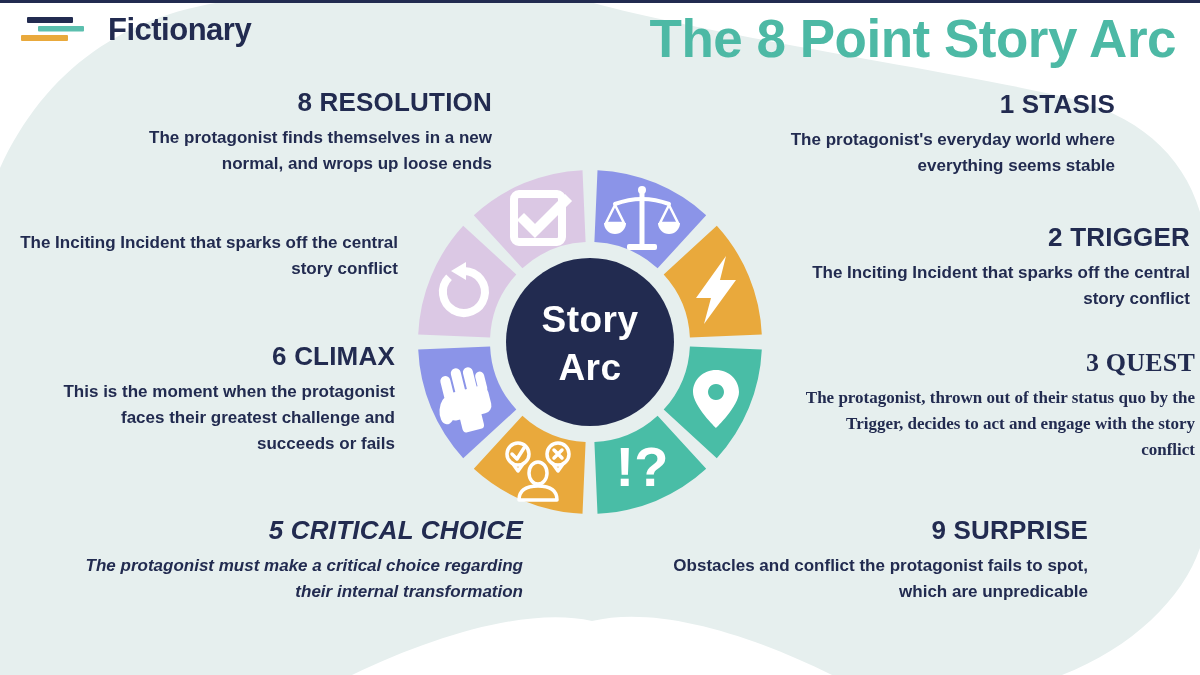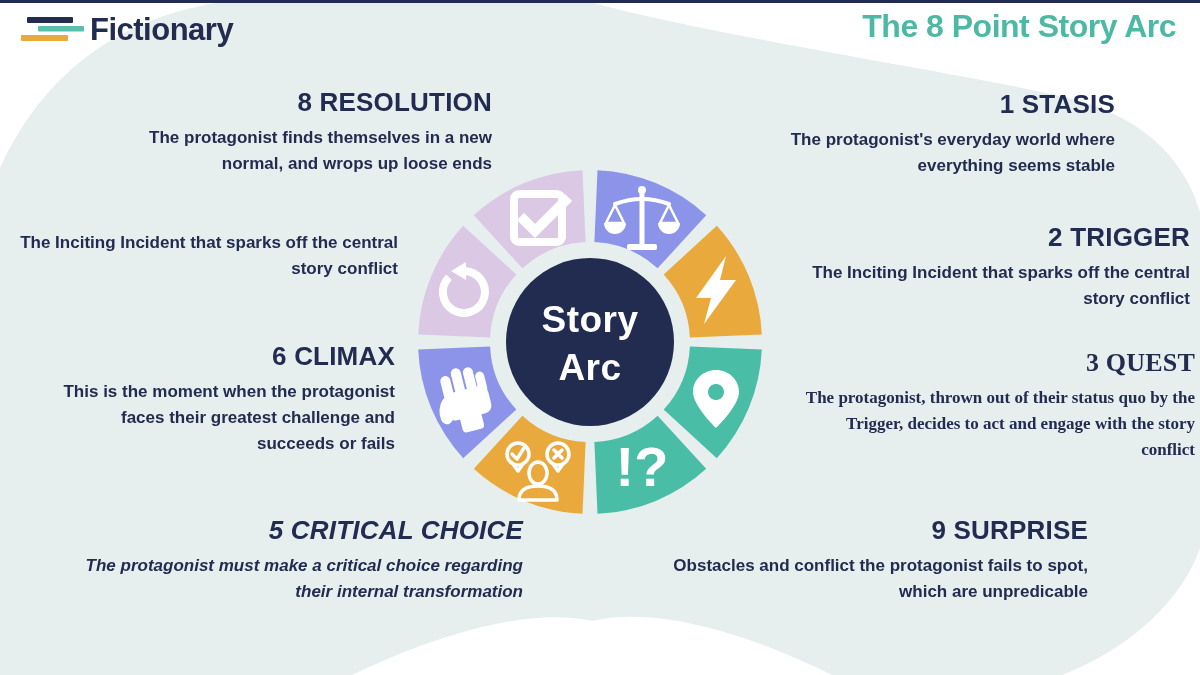--- a/index.html
+++ b/index.html
@@ -2,22 +2,22 @@
 <html><head>
 <meta charset="utf-8">
 <style>
   html,body{margin:0;padding:0;}
   body{font-family:"Liberation Sans",sans-serif;}
   .stage{position:relative;width:1200px;height:675px;background:#ffffff;overflow:hidden;}
   .top-border{position:absolute;top:0;left:0;width:1200px;height:3px;background:#222b50;z-index:5;}
   .blob{position:absolute;top:0;left:0;z-index:0;}
   .wheel{position:absolute;left:410px;top:160px;z-index:2;}
   .logo{position:absolute;left:20px;top:12px;display:flex;align-items:center;z-index:3;}
-  .logo-text{font-size:31px;font-weight:bold;color:#222b50;margin-left:2px;letter-spacing:-0.5px;}
-  .main-title{position:absolute;top:8px;right:24px;font-size:32px;font-weight:bold;color:#4db9a5;z-index:3;letter-spacing:-0.5px;}
+  .logo-text{font-size:31px;font-weight:bold;color:#222b50;margin-left:20px;letter-spacing:-0.5px;}
+  .main-title{position:absolute;top:8px;right:24px;font-size:53px;font-weight:bold;color:#4db9a5;z-index:3;letter-spacing:-0.5px;}
   .point{position:absolute;z-index:3;color:#222b50;}
   .point h2{margin:0;font-size:26px;font-weight:bold;line-height:1.15;letter-spacing:0.2px;}
   .point p{margin:7px 0 0 0;font-size:17px;font-weight:bold;line-height:1.52;}
   .align-r{text-align:right;}
   .align-l{text-align:right;}
   .pt-resolution{right:708px;top:88px;width:370px;}
   .pt-stasis{left:735px;top:90px;width:380px;}
   .pt-reversal{right:802px;top:223px;width:385px;}
   .pt-trigger{left:800px;top:223px;width:390px;}
   .pt-climax{right:805px;top:342px;width:345px;text-align:right;}

